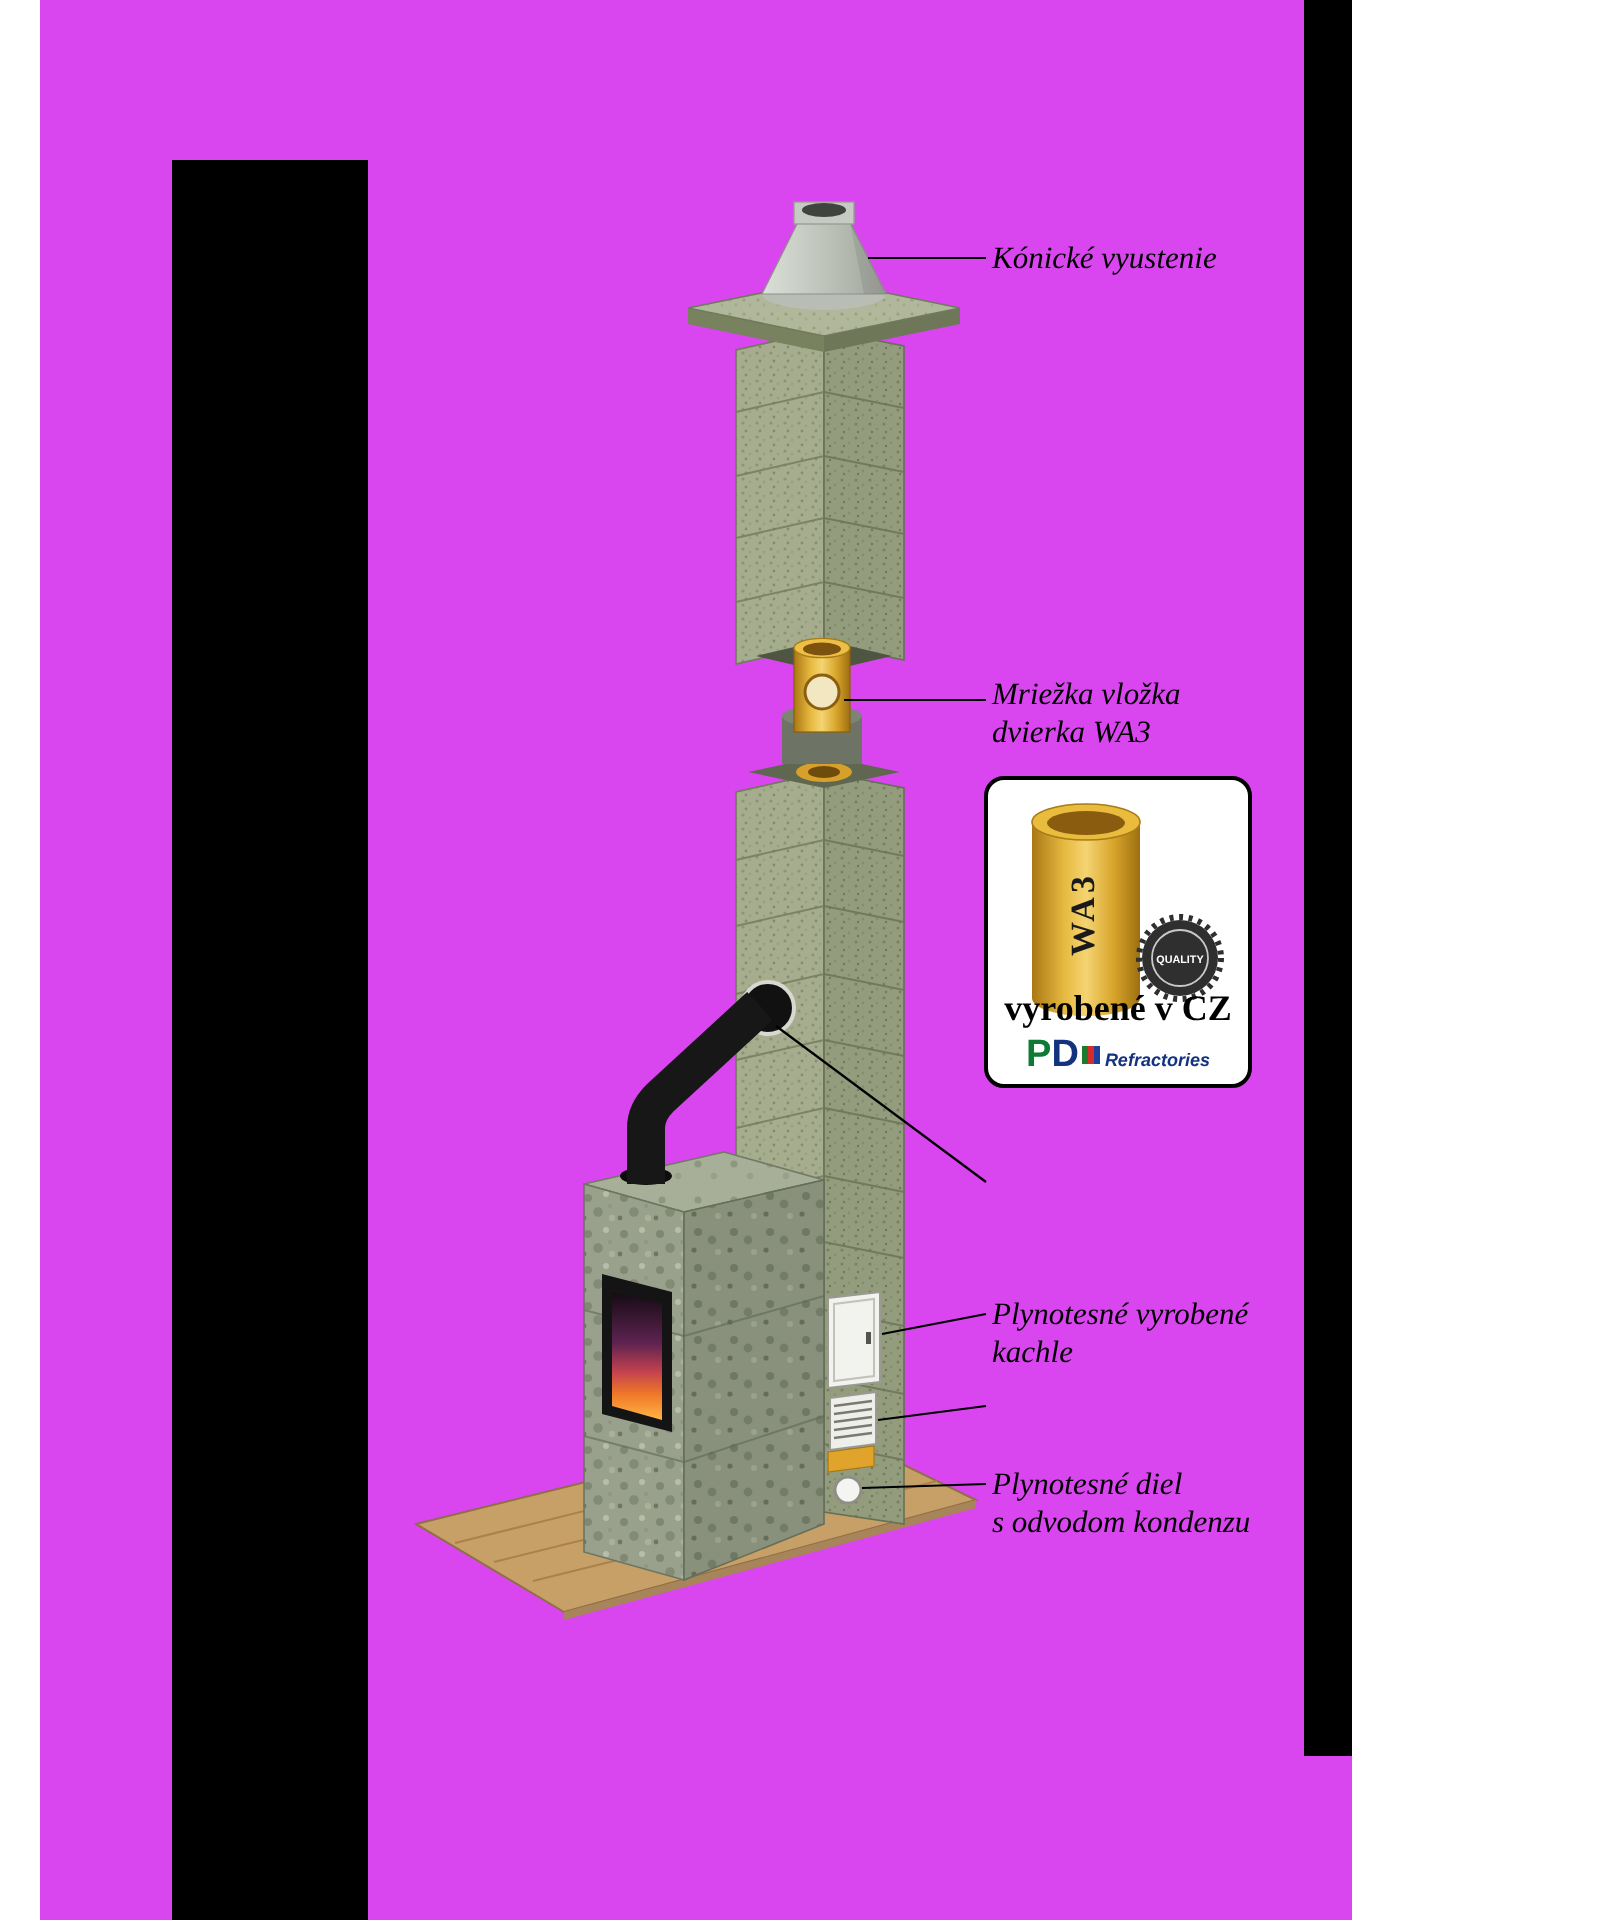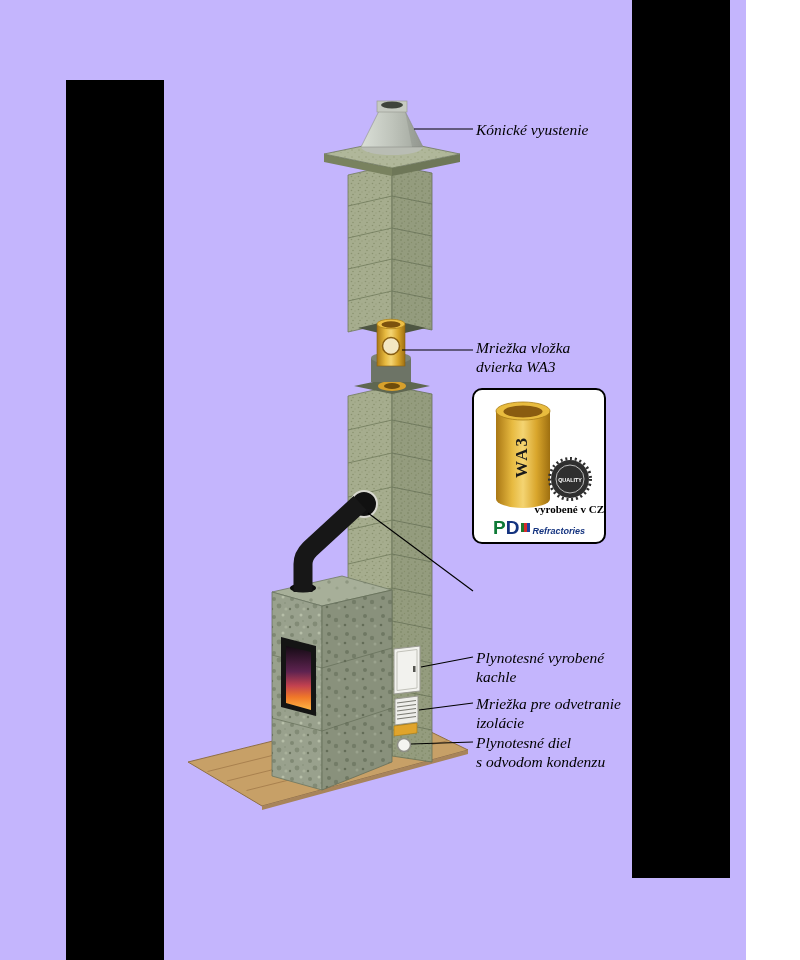--- a/index.html
+++ b/index.html
@@ -1,24 +1,24 @@
 <!DOCTYPE html>
 <html><head>
 <meta charset="utf-8">
 <style>
   html,body{margin:0;padding:0;background:#ffffff;}
-  .stage{position:relative;width:746px;height:960px;background:#c4b5fd;overflow:hidden;font-family:"Liberation Serif",serif;}
+  .stage{position:relative;width:656px;height:960px;background:#d946ef;overflow:hidden;font-family:"Liberation Serif",serif;margin-left:20px;}
   .bar{position:absolute;background:#000;}
   .bar-left{left:66px;top:80px;width:98px;height:880px;}
   .bar-right{left:632px;top:0;width:98px;height:878px;}
   .art{position:absolute;left:0;top:0;}
   .label{position:absolute;font-style:italic;font-size:15.5px;line-height:19px;color:#000;white-space:nowrap;}
   .inset{position:absolute;left:472px;top:388px;width:134px;height:156px;border:2px solid #000;border-radius:10px;background:#fff;box-sizing:border-box;}
   .inset-art{position:absolute;left:0;top:5px;}
-  .origin{position:absolute;left:0;bottom:27px;width:100%;text-align:right;font-weight:bold;font-size:11px;font-style:normal;}
+  .origin{position:absolute;left:0;bottom:27px;width:100%;text-align:center;font-weight:bold;font-size:18px;font-style:normal;}
   .brand{position:absolute;left:0;bottom:5px;width:100%;display:flex;justify-content:center;align-items:baseline;font-family:"Liberation Sans",sans-serif;font-style:normal;}
   .brand-p{color:#0e7a36;font-weight:bold;font-size:19px;line-height:1;}
   .brand-d{color:#14337f;font-weight:bold;font-size:19px;line-height:1;}
   .brand-flag{width:9px;height:9px;margin:0 2px;background:linear-gradient(90deg,#1f7a2e 33%,#d62b2b 33% 66%,#1f3f9e 66%);align-self:center;}
   .brand-sub{color:#14337f;font-size:9px;font-weight:bold;font-style:italic;}
   svg text{font-family:"Liberation Serif",serif;}
   .seal-text{font-family:"Liberation Sans",sans-serif;}
 </style>
 </head>
 <body>
@@ -224,24 +224,20 @@
     <div>Kónické vyustenie</div>
   </div>
   <div class="label" style="left:476px;top:338px">
     <div>Mriežka vložka</div>
     <div>dvierka WA3</div>
   </div>
   <div class="label" style="left:476px;top:648px">
     <div>Plynotesné vyrobené</div>
     <div>kachle</div>
   </div>
-  <div class="label" style="left:476px;top:694px">
-    <div>Mriežka pre odvetranie</div>
-    <div>izolácie</div>
-  </div>
   <div class="label" style="left:476px;top:733px">
     <div>Plynotesné diel</div>
     <div>s odvodom kondenzu</div>
   </div>
 
   <div class="inset">
     <svg class="inset-art" width="130" height="116" viewBox="0 0 130 116">
       <g>
         <ellipse cx="49" cy="104" rx="27" ry="9" fill="url(#tube2)"></ellipse>
         <rect x="22" y="16" width="54" height="88" fill="url(#tube2)"></rect>

